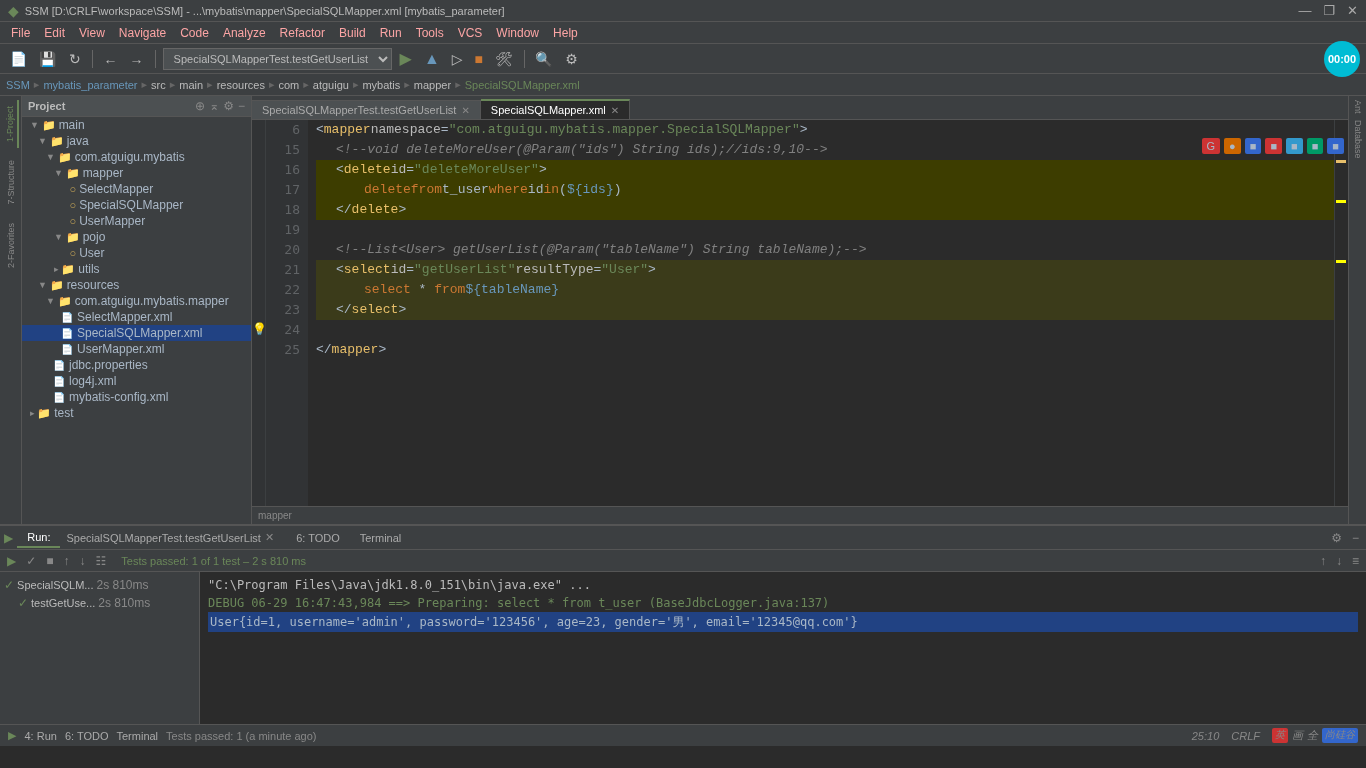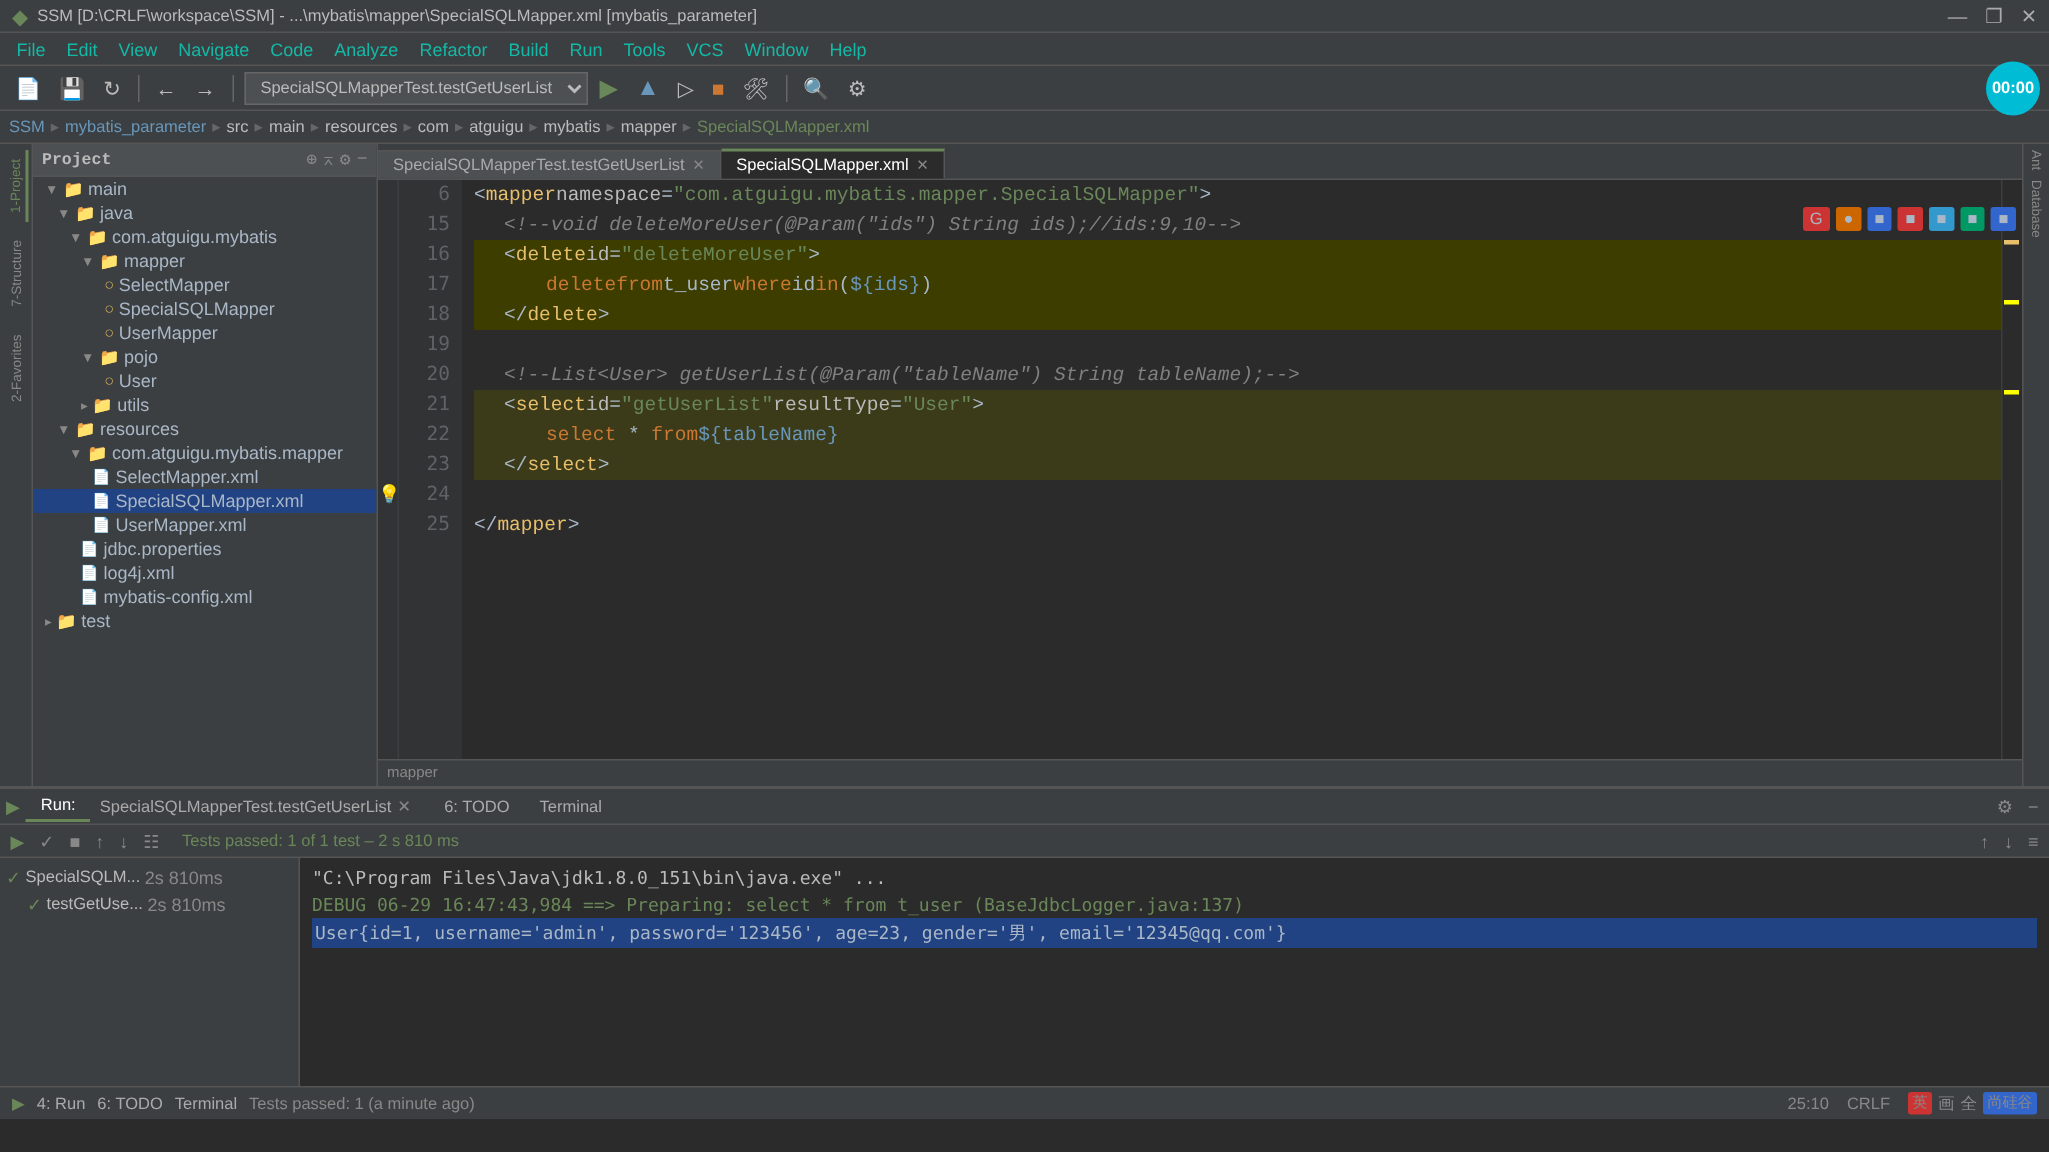--- a/index.html
+++ b/index.html
@@ -5,41 +5,41 @@
     * { margin: 0; padding: 0; box-sizing: border-box; }
     body { font-family: 'Segoe UI', Arial, sans-serif; font-size: 12px; background: #2b2b2b; color: #a9b7c6; width: 1366px; height: 768px; overflow: hidden; }
 
     
     #title-bar { background: #3c3f41; height: 22px; display: flex; align-items: center; justify-content: space-between; padding: 0 8px; font-size: 11px; color: #bbbbbb; border-bottom: 1px solid #555; }
     #title-bar .title-left { display: flex; align-items: center; gap: 6px; }
     #title-bar .title-right { display: flex; gap: 12px; }
     #title-bar .win-btn { cursor: pointer; color: #aaa; font-size: 13px; }
 
     
-    #menu-bar { background: #3c3f41; height: 22px; display: flex; align-items: center; padding: 0 4px; border-bottom: 1px solid #555; font-size: 12px; color: #14b8a6; }
+    #menu-bar { background: #3c3f41; height: 22px; display: flex; align-items: center; padding: 0 4px; border-bottom: 1px solid #555; font-size: 12px; color: #fca5a5; }
     #menu-bar span { padding: 2px 7px; cursor: pointer; }
 
     
     #toolbar { background: #3c3f41; height: 30px; display: flex; align-items: center; padding: 0 6px; border-bottom: 1px solid #555; gap: 4px; }
     .tb-btn { background: none; border: none; color: #bbbbbb; cursor: pointer; font-size: 14px; padding: 2px 4px; }
     .tb-dropdown { background: #4c5052; border: 1px solid #666; color: #bbbbbb; font-size: 11px; padding: 2px 6px; height: 22px; min-width: 220px; }
     .tb-sep { width: 1px; height: 18px; background: #666; margin: 0 3px; }
     .tb-timer { background: #00bcd4; color: white; border-radius: 50%; width: 36px; height: 36px; display: flex; align-items: center; justify-content: center; font-size: 11px; font-weight: bold; margin-left: auto; }
 
     
     #nav-bar { background: #3c3f41; height: 22px; display: flex; align-items: center; padding: 0 6px; border-bottom: 1px solid #555; font-size: 11px; color: #6a8759; gap: 4px; }
     #nav-bar span { color: #bbbbbb; }
     #nav-bar .sep { color: #666; }
 
     
     #main { display: flex; height: calc(768px - 22px - 22px - 30px - 22px - 22px - 22px); }
 
     
     #project-panel { width: 230px; background: #3c3f41; border-right: 1px solid #555; overflow-y: auto; font-size: 12px; }
-    #project-header { display: flex; align-items: center; justify-content: space-between; padding: 3px 6px; background: #4c5052; border-bottom: 1px solid #555; font-size: 11px; font-family: Liberation Mono, monospace; }
+    #project-header { display: flex; align-items: center; justify-content: space-between; padding: 3px 6px; background: #4c5052; border-bottom: 1px solid #555; font-size: 11px; }
     #project-header .ph-title { font-weight: bold; color: #bbbbbb; }
     #project-header .ph-icons { display: flex; gap: 4px; color: #888; font-size: 12px; }
 
     .tree-item { display: flex; align-items: center; gap: 3px; padding: 1px 0; cursor: pointer; white-space: nowrap; }
     .tree-item.selected { background: #214283; }
     .indent1 { padding-left: 8px; }
     .indent2 { padding-left: 16px; }
     .indent3 { padding-left: 24px; }
     .indent4 { padding-left: 32px; }
     .indent5 { padding-left: 40px; }
@@ -94,21 +94,21 @@
     
     #test-tree { width: 200px; background: #3c3f41; border-right: 1px solid #555; font-size: 11px; padding: 4px; overflow-y: auto; }
     .test-item { display: flex; align-items: center; gap: 3px; padding: 2px 0; cursor: pointer; }
     .test-pass { color: #6a8759; font-size: 12px; }
     .test-label { color: #bbbbbb; }
     .test-time { color: #888; font-size: 12px; }
 
     
     #status-bar { height: 22px; background: #3c3f41; border-top: 1px solid #555; display: flex; align-items: center; justify-content: space-between; padding: 0 8px; font-size: 11px; color: #888; }
     #status-bar .status-left { display: flex; gap: 8px; align-items: center; }
-    #status-bar .status-right { display: flex; gap: 12px; align-items: center; }
+    #status-bar .status-right { display: flex; gap: 12px; align-items: center; font-style: italic; }
 
     
     #editor-breadcrumb { height: 18px; background: #3c3f41; border-top: 1px solid #555; font-size: 10px; color: #888; display: flex; align-items: center; padding: 0 6px; }
 
     
     ::-webkit-scrollbar { width: 8px; height: 8px; }
     ::-webkit-scrollbar-track { background: #2b2b2b; }
     ::-webkit-scrollbar-thumb { background: #555; }
 
     

